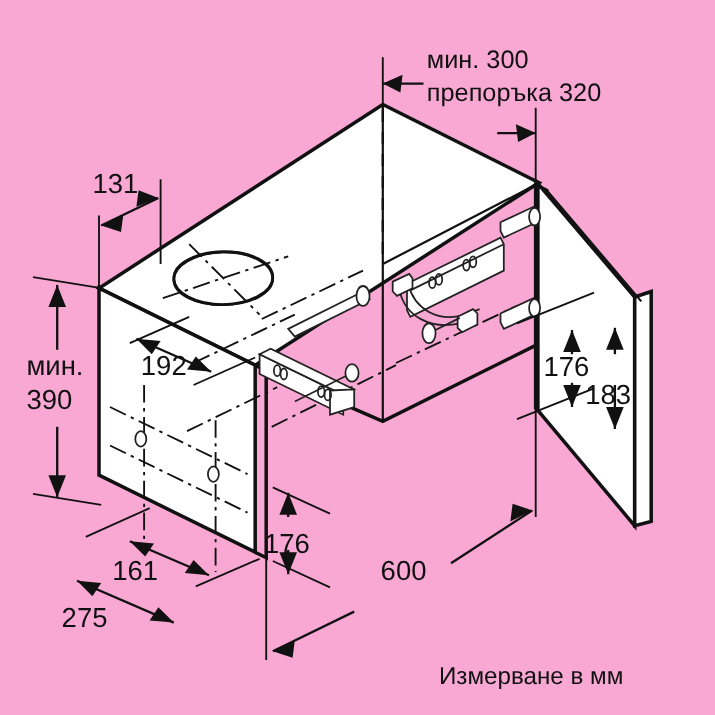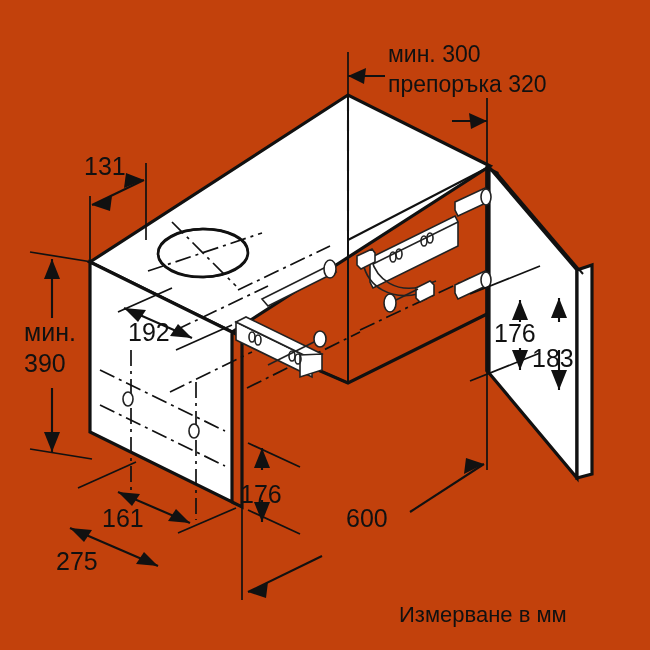--- a/index.html
+++ b/index.html
@@ -5,21 +5,21 @@
 <style>
   html, body {
     margin: 0;
     padding: 0;
     background: #ffffff;
   }
   #stage {
     position: relative;
     width: 650px;
     height: 650px;
-    background: #c2410c;
+    background: #f9a8d4;
     overflow: hidden;
     font-family: "Liberation Sans", sans-serif;
   }
   #stage svg {
     position: absolute;
     left: 0;
     top: 0;
   }
   .dim-text {
     font-family: "Liberation Sans", sans-serif;

